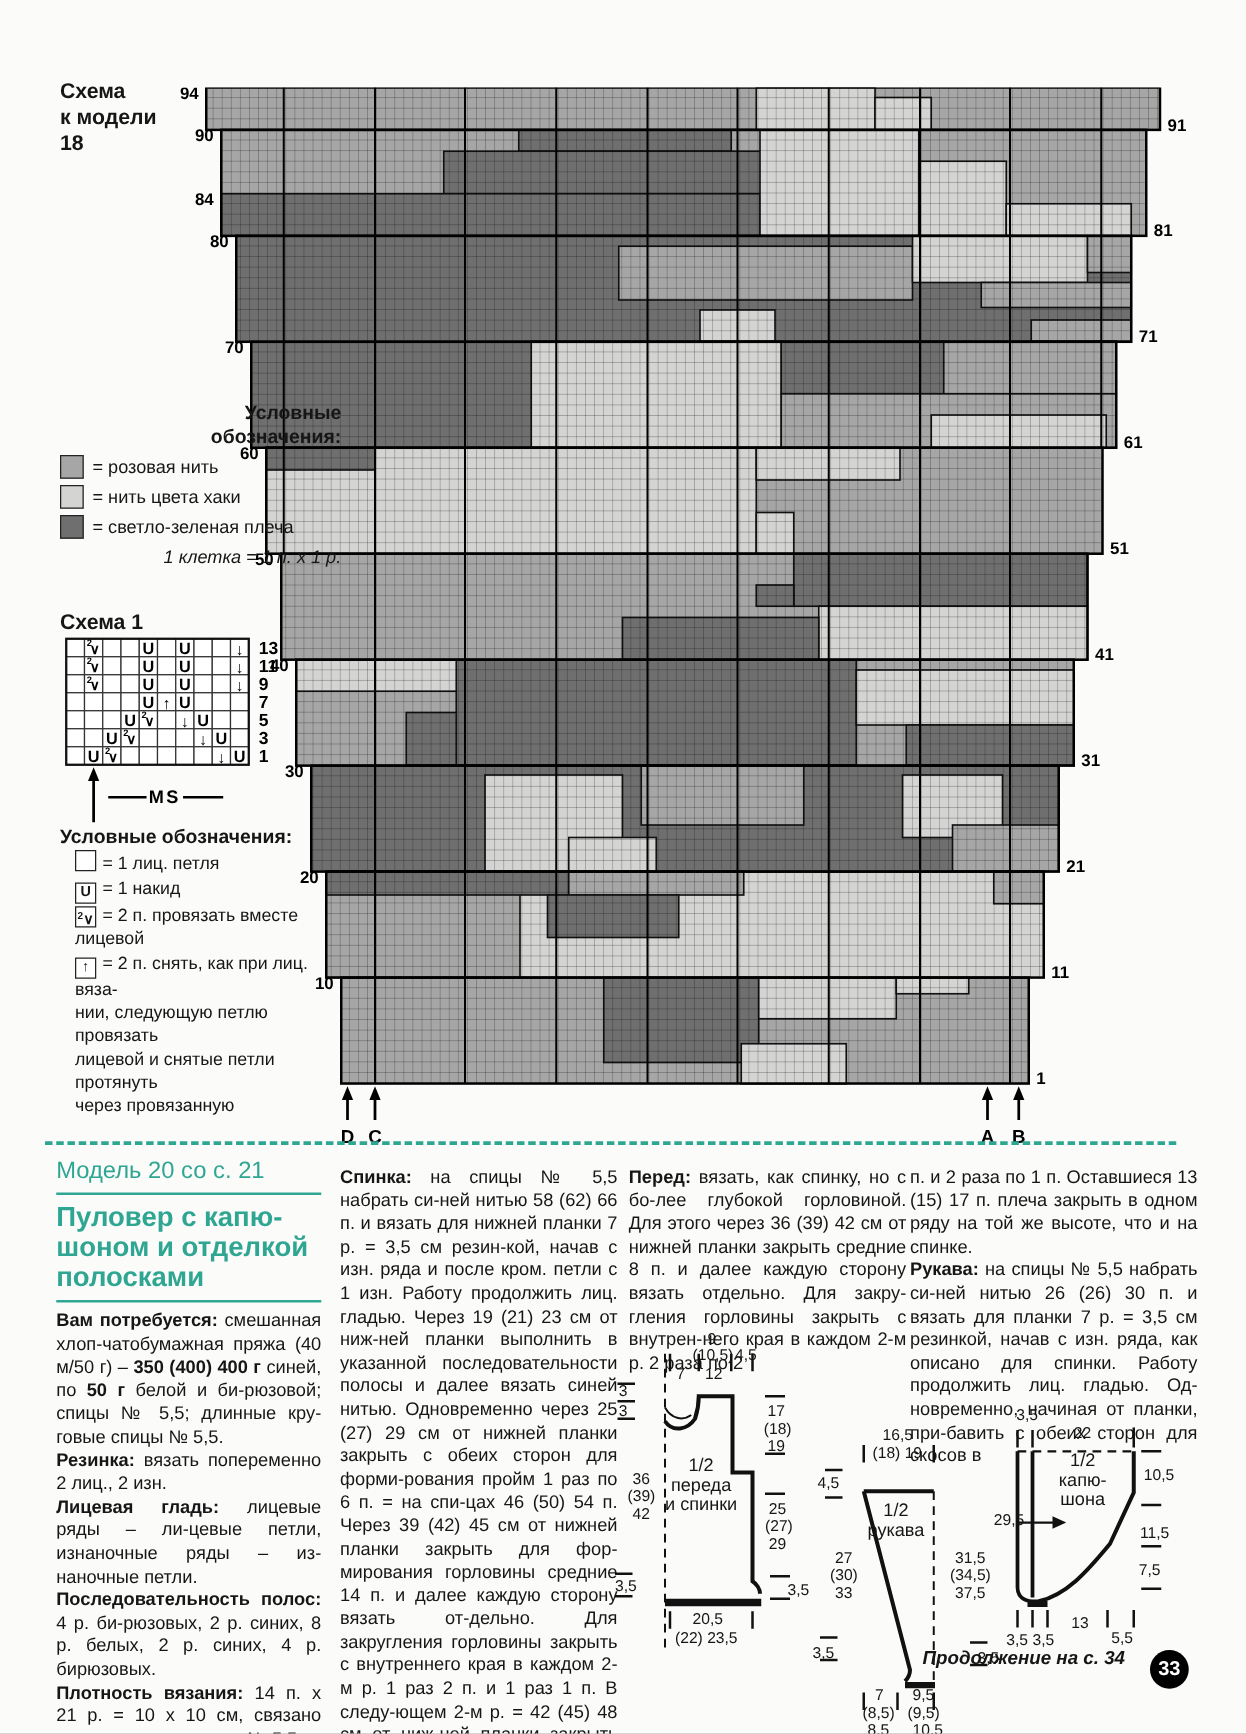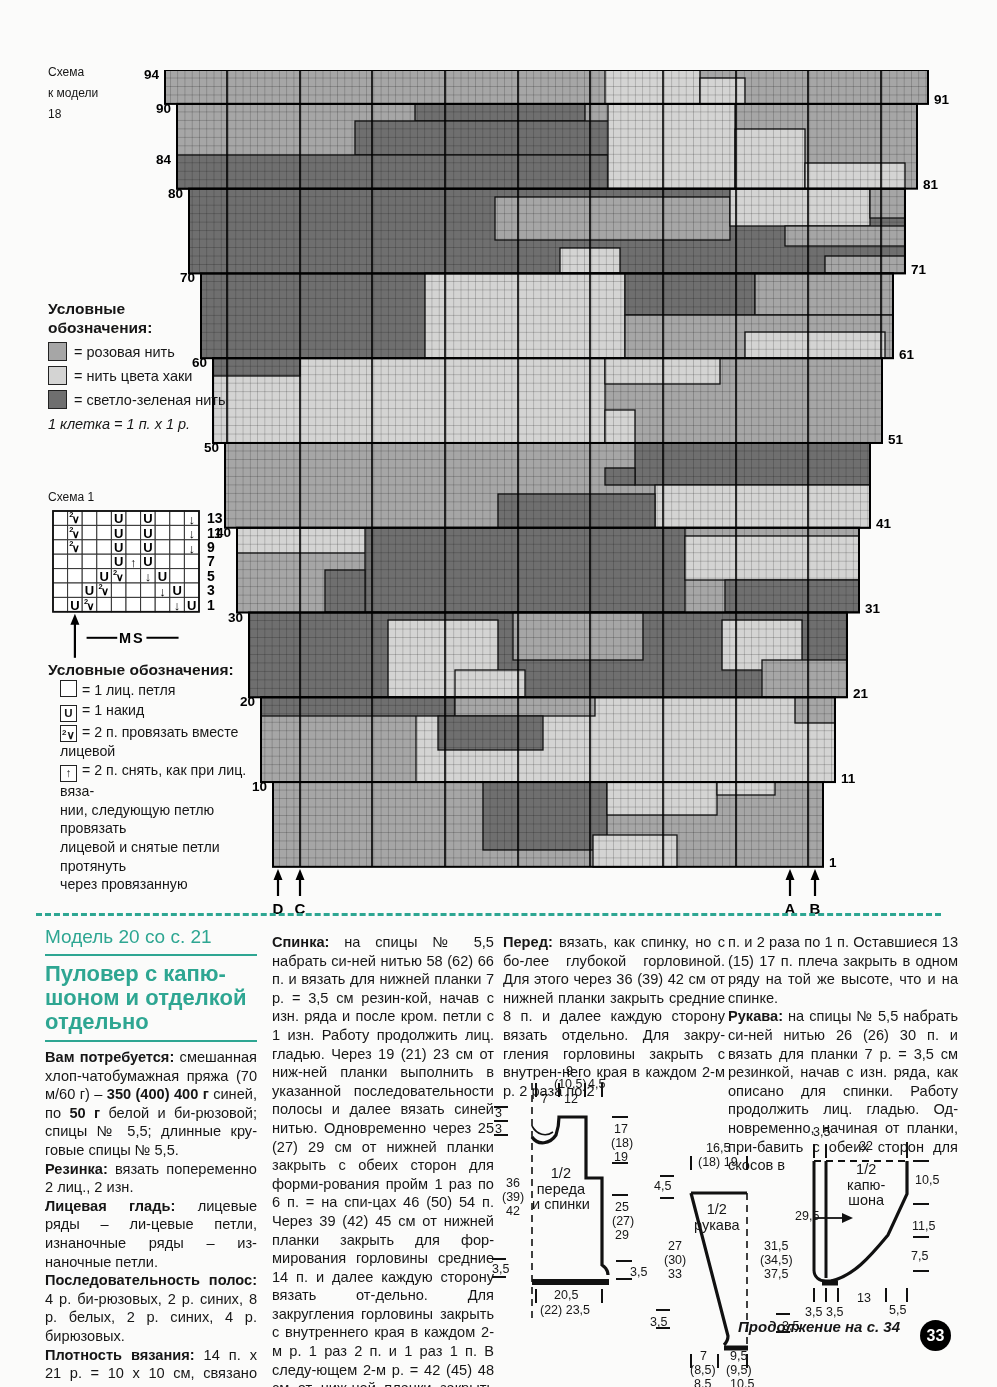--- a/index.html
+++ b/index.html
@@ -1,20 +1,20 @@
 <!DOCTYPE html>
 <html><head>
 <meta charset="utf-8">
 <style>
   html,body{margin:0;padding:0;background:#9a9a9a;}
   .page{position:relative;width:997px;height:1387px;background:#fbfbfa;
         font-family:"Liberation Sans",sans-serif;color:#161616;overflow:hidden;margin:0 auto;}
   .abs{position:absolute;}
   .pre{white-space:pre-line;}
-  .chart-head{font-size:12px;font-weight:normal;line-height:21px;}
+  .chart-head{font-size:17px;font-weight:bold;line-height:21px;}
   
   .lg-title{font-size:15.5px;font-weight:bold;line-height:19px;}
   .lg-item{display:flex;align-items:center;margin-top:5px;font-size:14.5px;}
   .lg-sq{width:17px;height:17px;border:1.5px solid #222;margin-right:7px;flex:0 0 aupx;}
   .lg-note{font-size:14.5px;margin-top:7px;font-style:italic;}
   .sym-item{font-size:14.2px;line-height:18.6px;margin-top:1px;margin-left:12px;}
   .sym-box{display:inline-block;width:15px;height:15px;border:1.6px solid #222;text-align:center;
            line-height:14px;font-size:11.5px;font-weight:bold;vertical-align:-2px;margin-right:5px;background:#fff;}
   .sym-box .s2{font-size:8px;vertical-align:4px;}
   .sym-text{white-space:pre-line;}
@@ -253,35 +253,35 @@
         <text x="180" y="844" text-anchor="middle" font-size="15" font-weight="bold">C</text>
         <line x1="670" y1="826" x2="670" y2="806" stroke="#000" stroke-width="2.2"></line>
         <polygon points="670,799 665.5,810 674.5,810" fill="#000"></polygon>
         <text x="670" y="844" text-anchor="middle" font-size="15" font-weight="bold">A</text>
         <line x1="695" y1="826" x2="695" y2="806" stroke="#000" stroke-width="2.2"></line>
         <polygon points="695,799 690.5,810 699.5,810" fill="#000"></polygon>
         <text x="695" y="844" text-anchor="middle" font-size="15" font-weight="bold">B</text>
       </g>
     </svg>
 
-  <div class="abs" style="left:48px;top:299px;width:225px;">
+  <div class="abs" style="left:48px;top:321px;width:225px;text-align:right;">
     <div class="lg-title pre">Условные
 обозначения:</div>
     <div id="legend-color-items">
         <div class="lg-item">
           <span class="lg-sq" style="background: rgb(166, 166, 166);"></span>
           <span>= розовая нить</span>
         </div>
         <div class="lg-item">
           <span class="lg-sq" style="background: rgb(212, 212, 211);"></span>
           <span>= нить цвета хаки</span>
         </div>
         <div class="lg-item">
           <span class="lg-sq" style="background: rgb(111, 111, 111);"></span>
-          <span>= светло-зеленая нить</span>
+          <span>= светло-зеленая плеча</span>
         </div>
       </div>
     <div class="lg-note">1 клетка = 1 п. х 1 р.</div>
   </div>
 
   <div class="abs chart-head" style="left:48px;top:487px;">Схема 1</div>
   <svg id="schema1-svg" class="abs" style="left:48px;top:506px;" width="180" height="160" viewBox="0 0 180 160">
       <g>
         <rect x="5" y="5" width="14.6" height="14.4" fill="#fff" stroke="#333" stroke-width="1"></rect>
         <rect x="19.6" y="5" width="14.6" height="14.4" fill="#fff" stroke="#333" stroke-width="1"></rect>
@@ -417,24 +417,24 @@
       </div>
   </div>
 
   <div class="abs dash-sep" style="left:36px;top:913px;width:905px;"></div>
 
   <div class="abs" style="left:45px;top:926px;width:212px;">
     <div class="kicker">Модель 20 со с. 21</div>
     <hr class="rule">
     <div class="art-title">Пуловер с капю-
 шоном и отделкой
-отдельно</div>
+полосками</div>
     <hr class="rule">
     <div class="bodytext" id="col-0">
-        <p><b>Вам потребуется: </b><span>смешанная хлоп-чатобумажная пряжа (70 м/60 г) – </span><b>350 (400) 400 г </b><span>синей, по </span><b>50 г </b><span>белой и би-рюзовой; спицы № 5,5; длинные кру-говые спицы № 5,5.</span></p>
+        <p><b>Вам потребуется: </b><span>смешанная хлоп-чатобумажная пряжа (40 м/50 г) – </span><b>350 (400) 400 г </b><span>синей, по </span><b>50 г </b><span>белой и би-рюзовой; спицы № 5,5; длинные кру-говые спицы № 5,5.</span></p>
         <p><b>Резинка: </b><span>вязать попеременно 2 лиц., 2 изн.</span></p>
         <p><b>Лицевая гладь: </b><span>лицевые ряды – ли-цевые петли, изнаночные ряды – из-наночные петли.</span></p>
         <p><b>Последовательность полос: </b><span>4 р. би-рюзовых, 2 р. синих, 8 р. белых, 2 р. синих, 4 р. бирюзовых.</span></p>
         <p><b>Плотность вязания: </b><span>14 п. х 21 р. = 10 х 10 см, связано лиц. гладью спи-цами № 5,5.</span></p>
       </div>
   </div>
 
   <div class="abs bodytext" id="col-1" style="left:272px;top:933px;width:222px;">
       <p><b>Спинка: </b><span>на спицы № 5,5 набрать си-ней нитью 58 (62) 66 п. и вязать для нижней планки 7 р. = 3,5 см резин-кой, начав с изн. ряда и после кром. петли с 1 изн. Работу продолжить лиц. гладью. Через 19 (21) 23 см от ниж-ней планки выполнить в указанной последовательности полосы и далее вязать синей нитью. Одновременно через 25 (27) 29 см от нижней планки закрыть с обеих сторон для форми-рования пройм 1 раз по 6 п. = на спи-цах 46 (50) 54 п. Через 39 (42) 45 см от нижней планки закрыть для фор-мирования горловины средние 14 п. и далее каждую сторону вязать от-дельно. Для закругления горловины закрыть с внутреннего края в каждом 2-м р. 1 раз 2 п. и 1 раз 1 п. В следу-ющем 2-м р. = 42 (45) 48 см от ниж-ней планки закрыть оставшиеся 13 (15) 17 п. плеча. Вторую сторону за-кончить симметрично.</span></p>
     </div>

